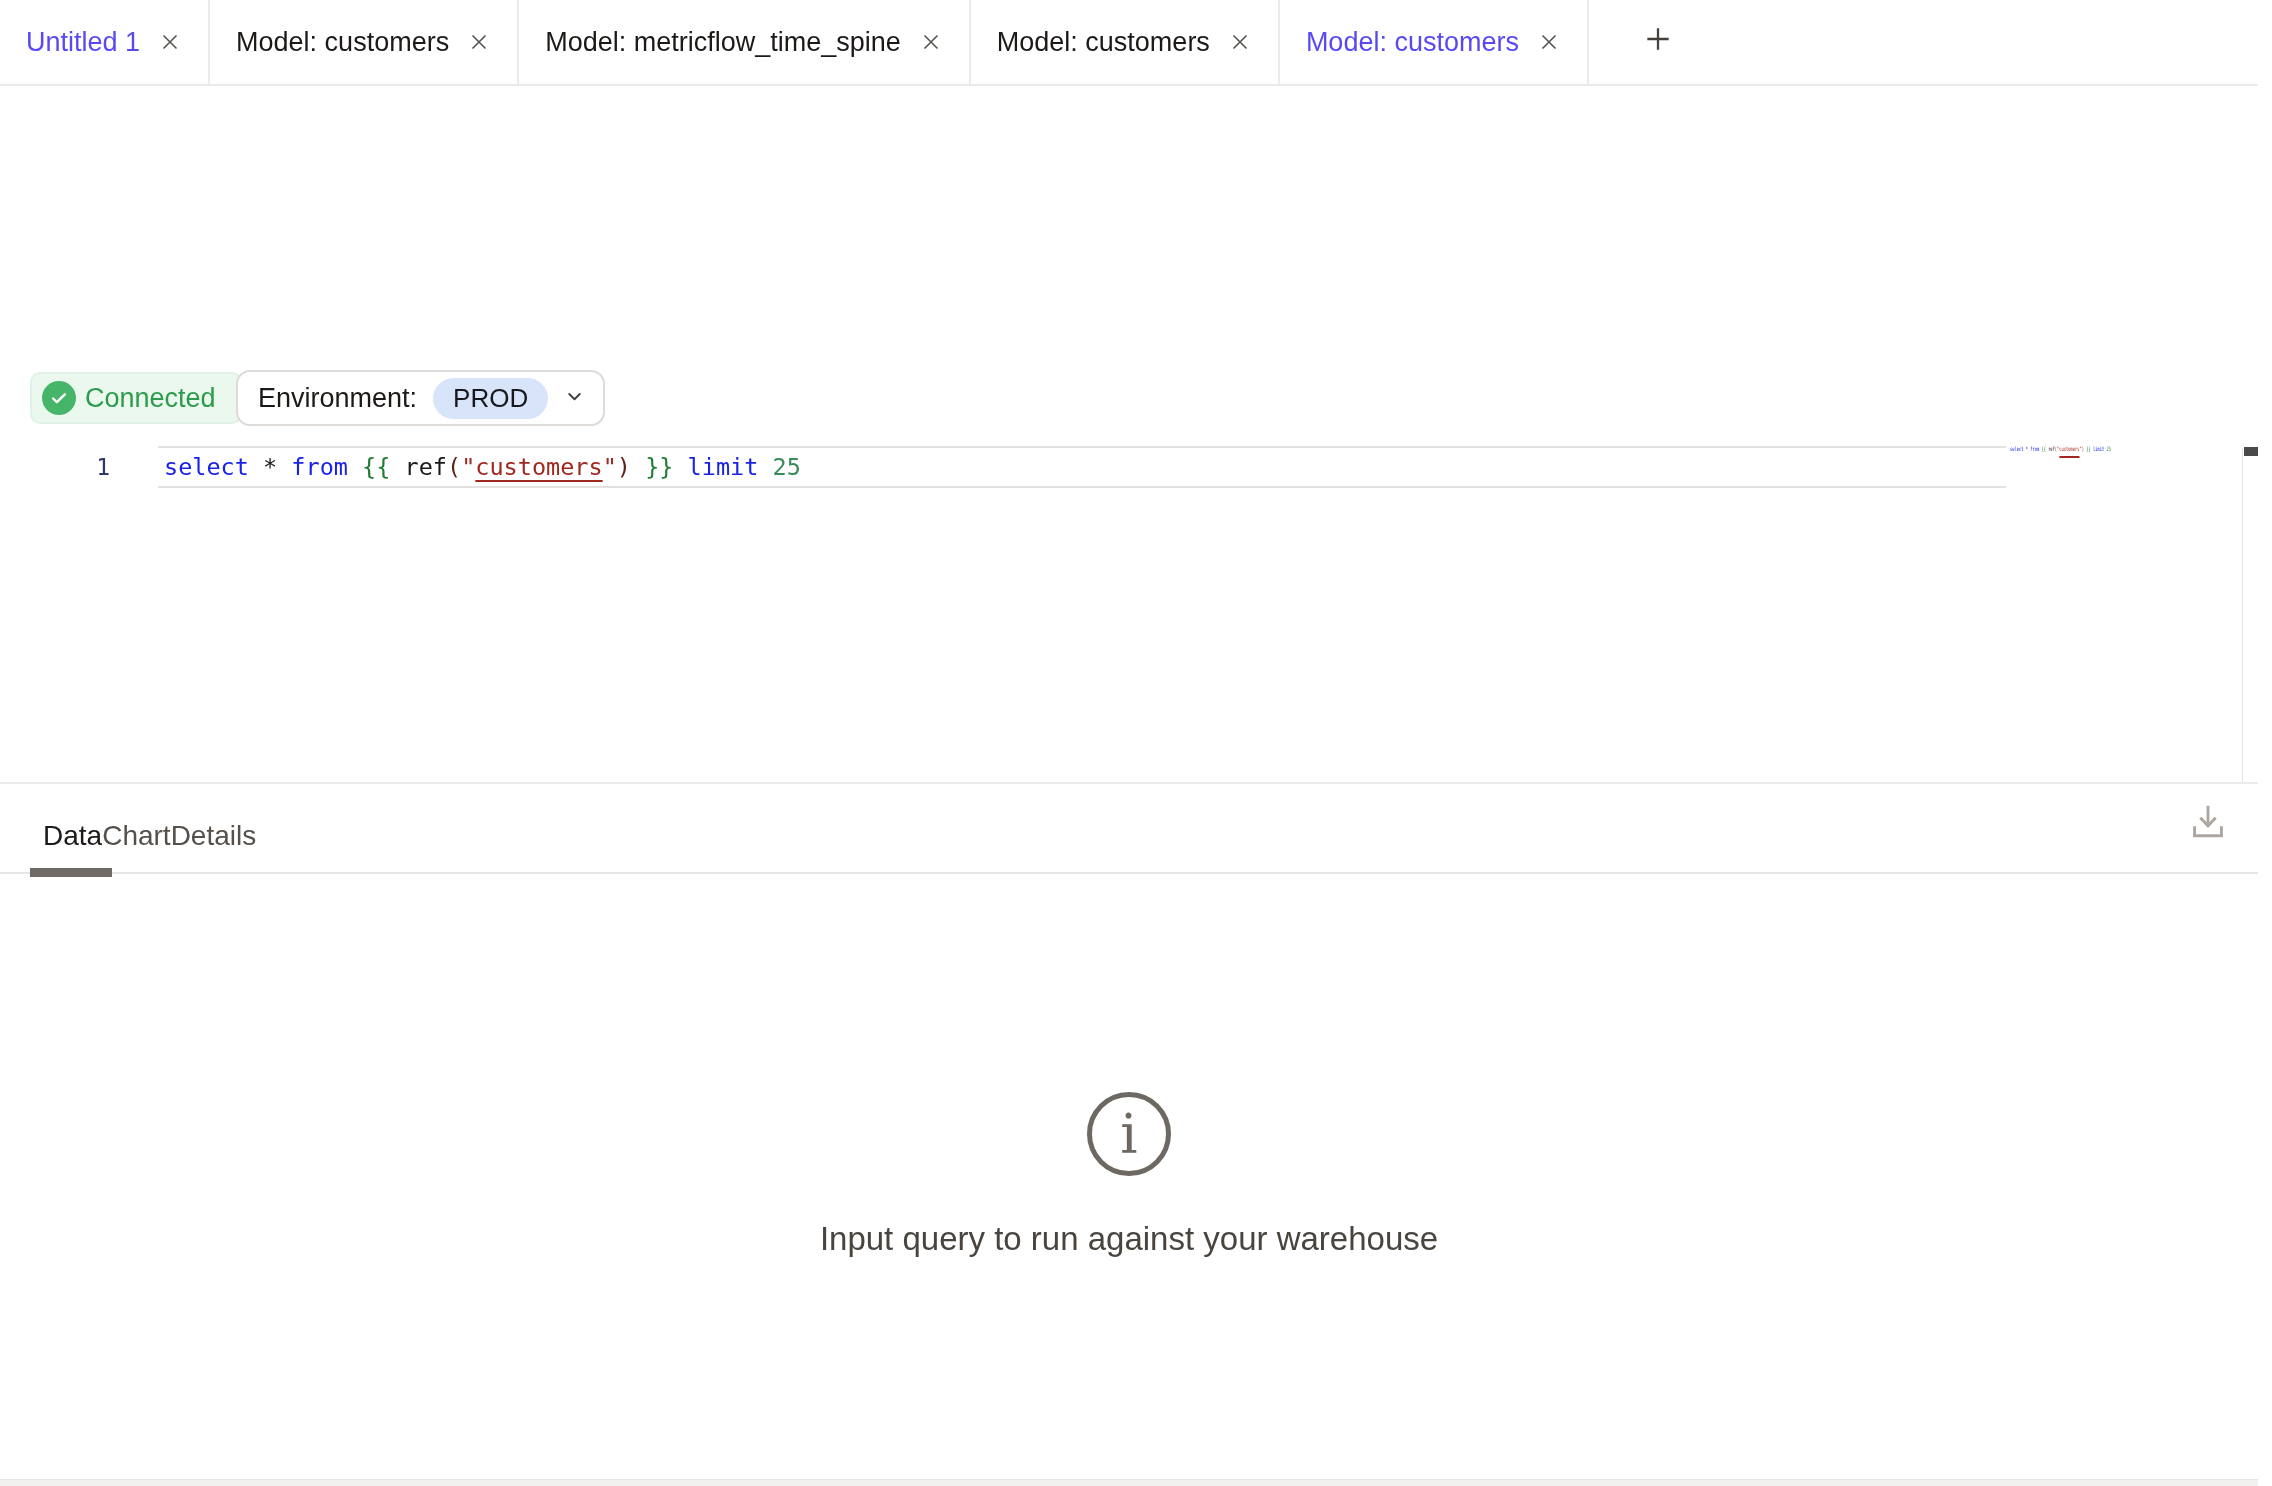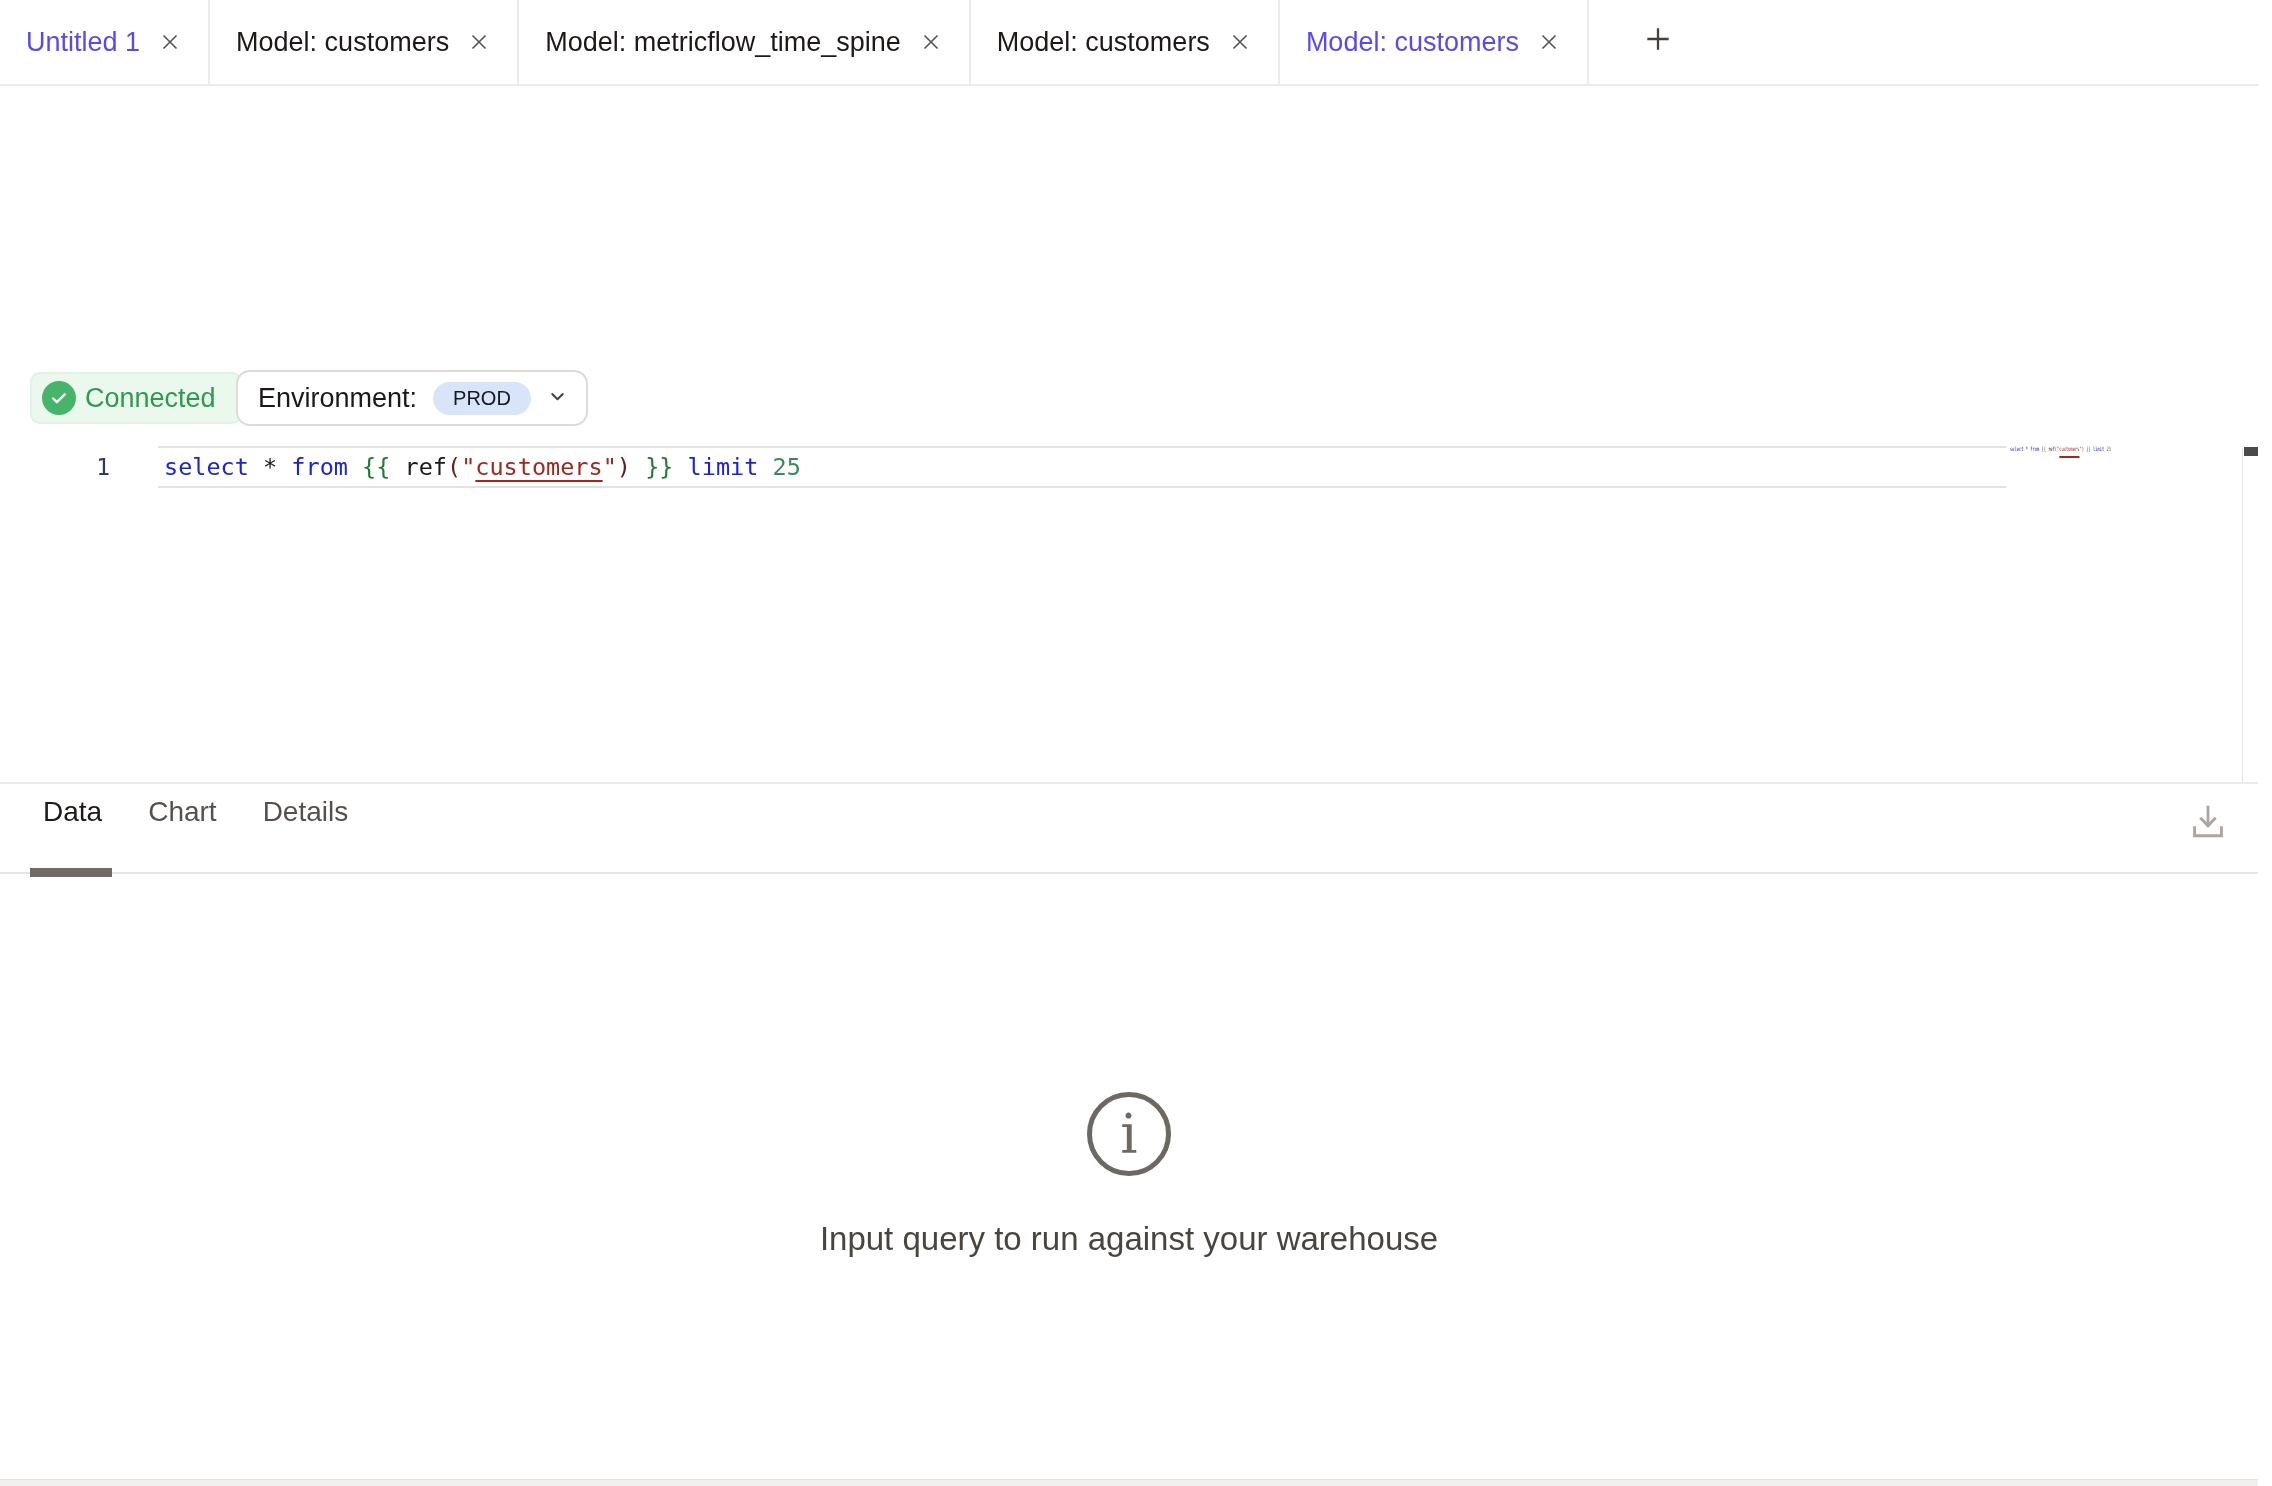--- a/index.html
+++ b/index.html
@@ -17,35 +17,35 @@
   .toolbar{position:absolute;top:86px;left:0;right:0;height:90px;border-bottom:2px solid #ECEBEA;background:#fff;}
   .bookmark-btn{position:absolute;left:1842px;top:104px;width:40px;height:48px;display:flex;align-items:center;justify-content:center;cursor:pointer;}
   .develop-btn{position:absolute;left:1905px;top:97px;width:182px;height:62px;border:2px solid #D8D5D2;border-radius:12px;background:#fff;display:flex;align-items:center;justify-content:center;gap:14px;font-size:27px;color:#1C1917;cursor:pointer;box-sizing:border-box;}
   .run-btn{position:absolute;left:2112px;top:97px;width:128px;height:62px;border:none;border-radius:12px;background:#161412;color:#fff;display:flex;align-items:center;justify-content:center;gap:13px;font-size:27px;font-weight:600;cursor:pointer;}
   
   .connected-badge{position:absolute;left:30px;top:196px;height:52px;box-sizing:border-box;display:flex;align-items:center;gap:9px;padding:0 24px 0 10px;background:#EAF8EE;border:2px solid #E0F2E5;border-radius:10px;}
   .connected-dot{width:34px;height:34px;border-radius:50%;background:#46B469;display:flex;align-items:center;justify-content:center;}
   .connected-label{font-size:27px;color:#2D9B4B;}
   .env-control{position:absolute;left:224px;top:194px;height:56px;box-sizing:border-box;display:flex;align-items:center;gap:16px;padding:0 18px 0 20px;background:#fff;border:2px solid #DDDAD7;border-radius:14px;cursor:pointer;margin-left:12px;}
   .env-label{font-size:27px;color:#1C1917;}
-  .env-pill{background:#D7E4FA;border-radius:999px;padding:5px 20px;font-size:20px;color:#16181D;}
+  .env-pill{background:#D7E4FA;border-radius:999px;padding:5px 20px;font-size:26px;color:#16181D;}
   
   .editor{position:absolute;top:176px;left:0;right:0;height:606px;background:#fff;}
   .gutter-num{position:absolute;left:0;top:270px;width:110px;height:42px;line-height:42px;text-align:right;font-family:"DejaVu Sans Mono", monospace;font-size:23px;color:#323769;}
   .code-line{position:absolute;left:158px;top:270px;width:1848px;height:42px;box-sizing:border-box;border-top:2px solid #E3E2E0;border-bottom:2px solid #E3E2E0;display:flex;align-items:center;padding-left:6px;font-family:"DejaVu Sans Mono", monospace;font-size:23.5px;white-space:pre;cursor:text;}
   .tok-kw{color:#1923E6;} .tok-txt{color:#1C1917;} .tok-jinja{color:#1E7D32;}
   .tok-num{color:#378C5A;} .tok-str{color:#A0281E;} .tok-paren{color:#5F231A;}
   .tok-stru{color:#A0281E;text-decoration:underline;text-decoration-thickness:2px;text-underline-offset:5px;}
   .minimap{position:absolute;left:2010px;top:269px;width:160px;font-family:"DejaVu Sans Mono", monospace;font-size:6px;white-space:pre;transform:scaleX(0.62);transform-origin:left top;}
   .scroll-thumb{position:absolute;left:2244px;top:271px;width:26px;height:9px;background:#4A4A4A;cursor:pointer;}
   .scroll-track-line{position:absolute;left:2242px;top:272px;width:1px;height:510px;background:#E5E4E2;}
   .right-edge-line{position:absolute;left:2267px;top:177px;width:1px;height:1303px;background:#E5E4E2;}
   
   .panel{position:absolute;top:782px;left:0;right:0;height:698px;border-top:2px solid #ECEBEA;background:#fff;box-sizing:border-box;}
-  .panel-tabs{position:absolute;left:43px;top:12px;display:flex;gap:46px;}
+  .panel-tabs{position:absolute;left:43px;top:36px;display:flex;}
   .panel-tab{font-size:28px;color:#55504B;cursor:pointer;}
   .panel-tab.active{color:#1D1A17;}
   .panel-tabline{position:absolute;left:0;right:0;top:88px;height:2px;background:#E7E6E4;}
   .panel-underline{position:absolute;left:30px;top:84px;width:82px;height:9px;background:#6F6A65;}
   .download-btn{position:absolute;left:2182px;top:14px;width:52px;height:52px;display:flex;align-items:center;justify-content:center;cursor:pointer;}
   .empty-state{position:absolute;left:0;right:0;top:306px;text-align:center;}
   .empty-state .msg{margin-top:38px;font-size:33px;color:#4A443F;}
   .bottom-strip{position:absolute;left:0;right:0;bottom:0;height:6px;background:#F1F0EF;border-top:1px solid #E5E4E2;}
 </style>
 </head>

